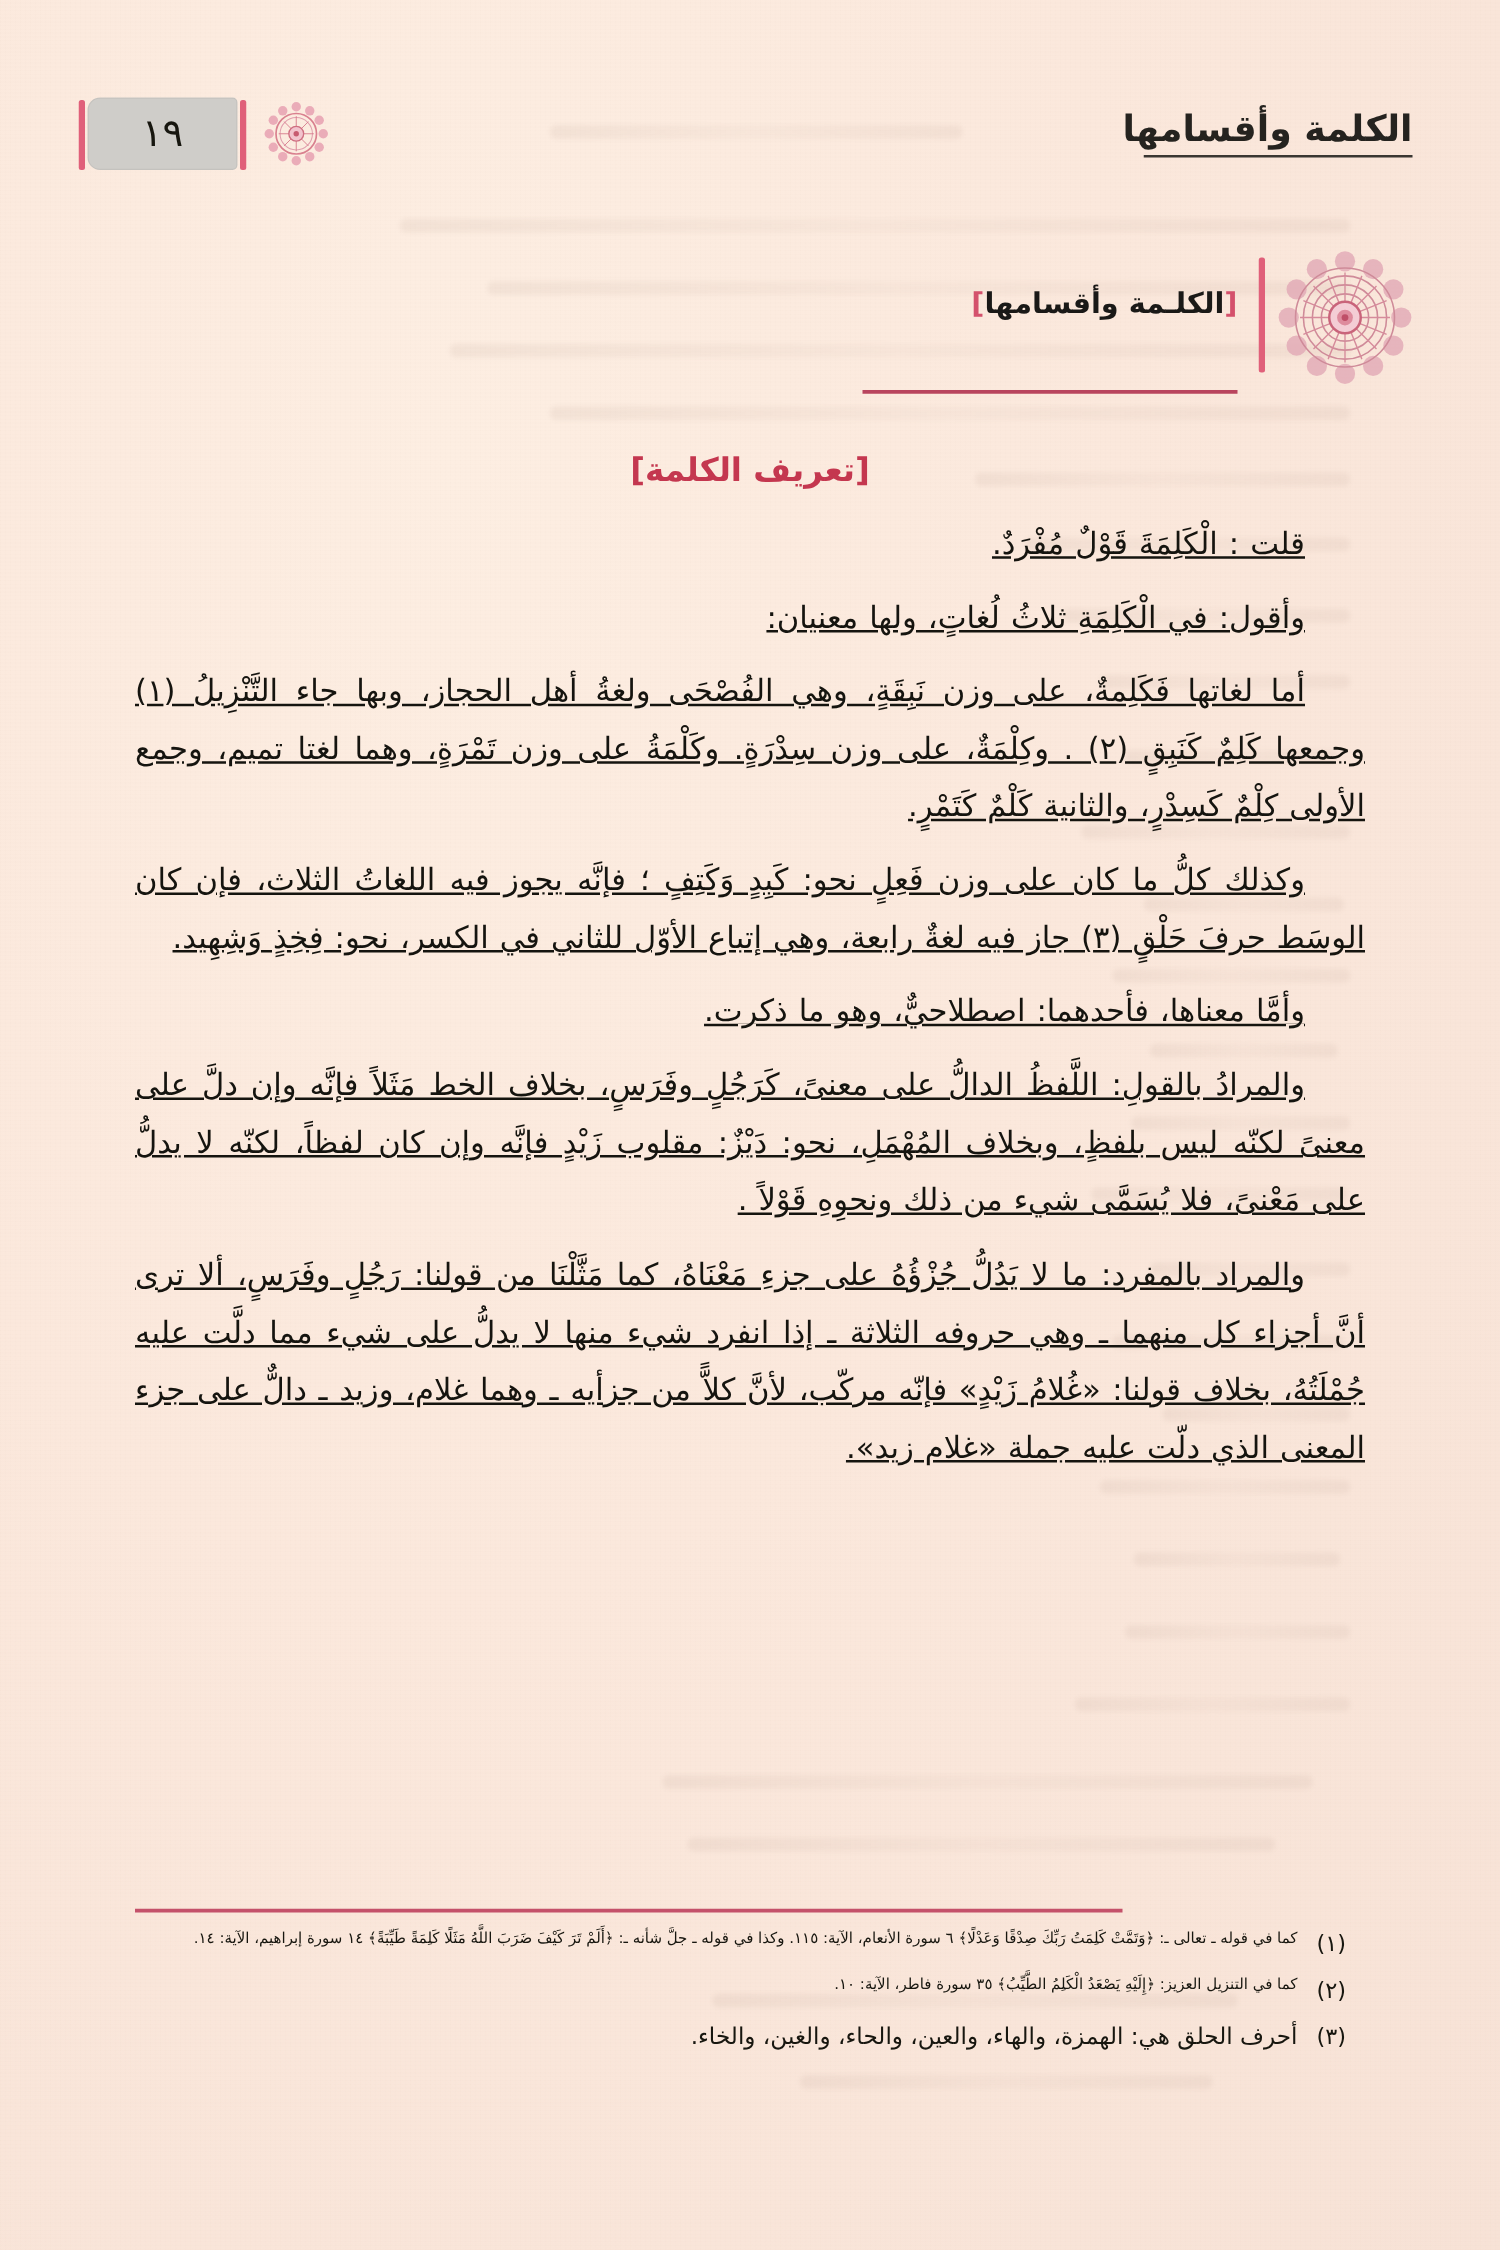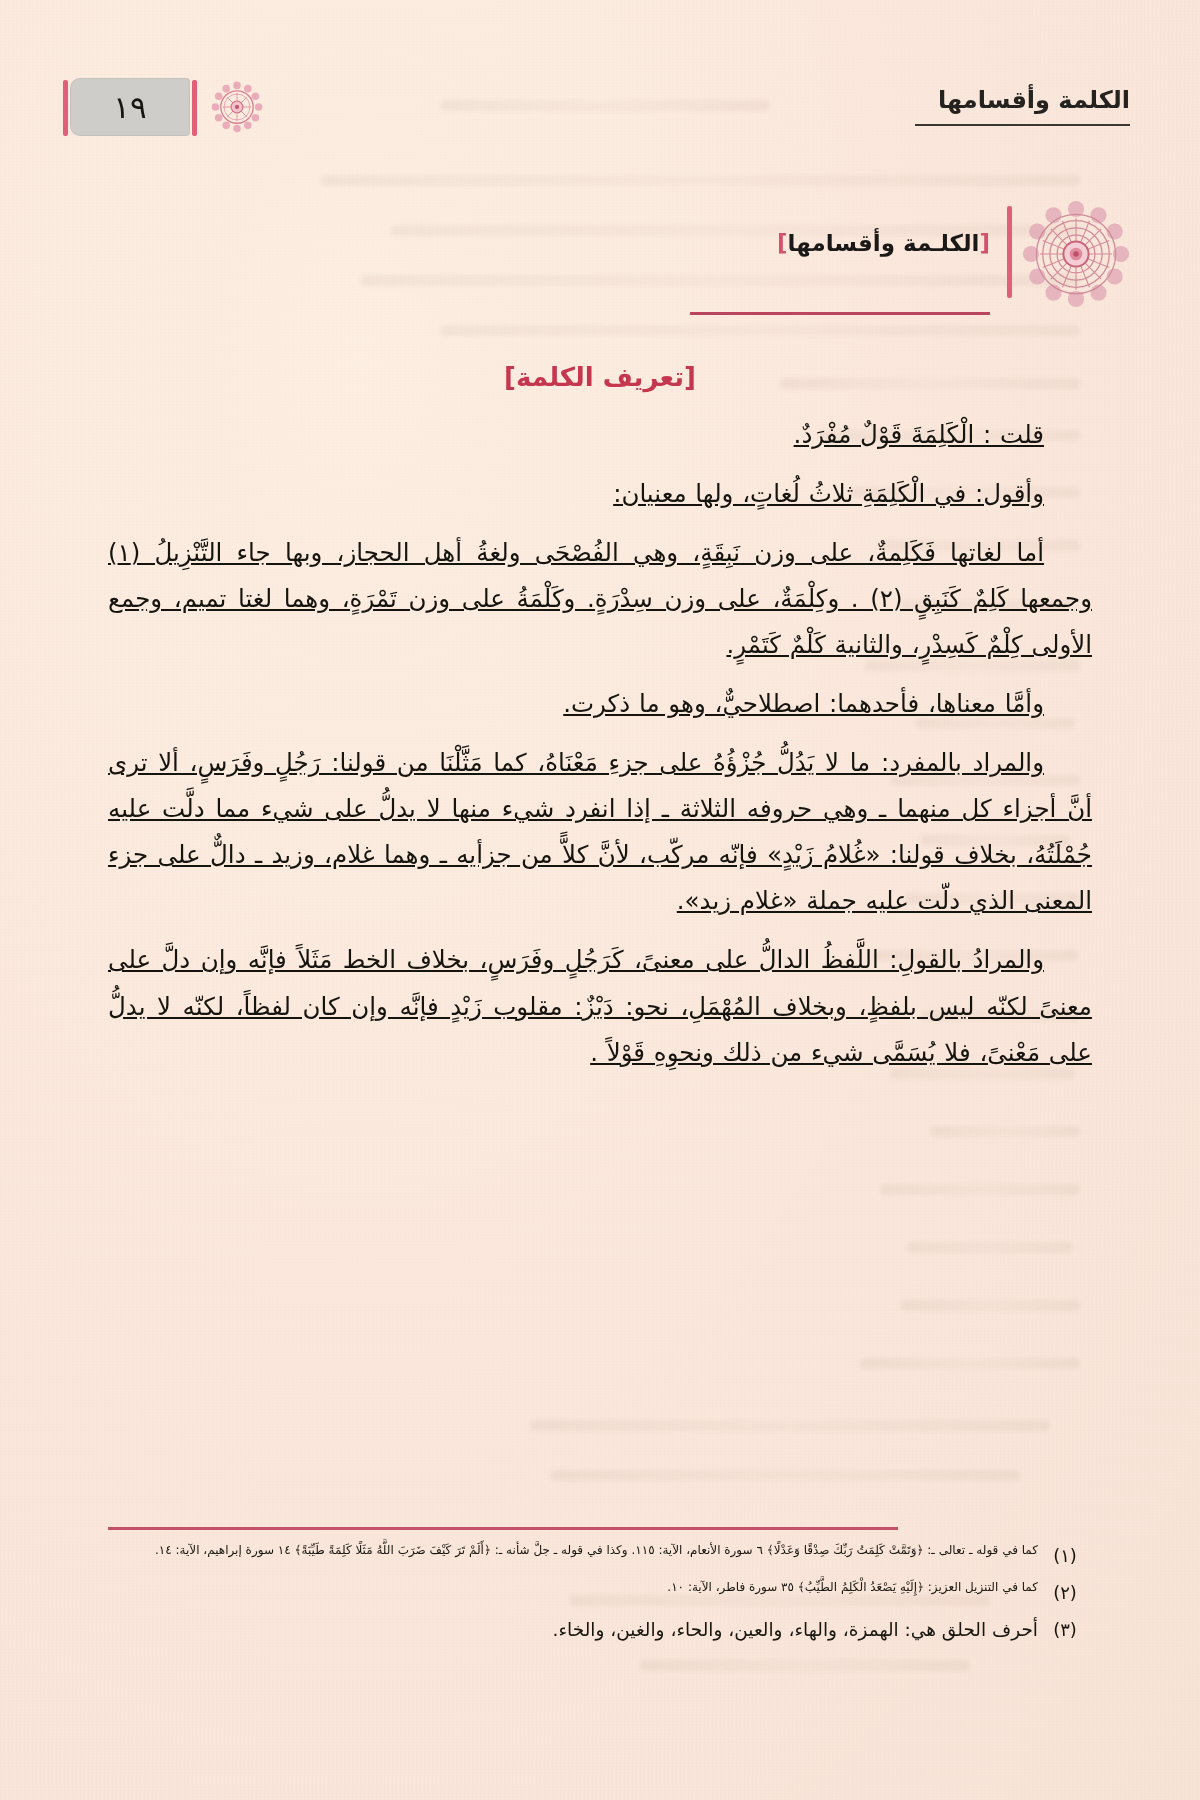--- a/index.html
+++ b/index.html
@@ -91,21 +91,21 @@
     left: 140px;
     top: 2px;
     width: 54px;
     height: 54px;
   }
 
   .header-title {
     position: absolute;
     right: 0;
     top: 8px;
-    font-size: 24px;
+    font-size: 29px;
     font-weight: 700;
     color: #25231f;
     letter-spacing: 0;
   }
   .header-underline {
     position: absolute;
     right: 0;
     top: 46px;
     width: 215px;
     height: 2px;
@@ -347,23 +347,24 @@
 
     <div class="chapter-underline"></div>
   </div>
 
   <div class="section-head">[تعريف الكلمة]</div>
 
   <div class="body">
     <p class="para indent">قلت : الْكَلِمَةَ قَوْلٌ مُفْرَدٌ.</p>
     <p class="para indent">وأقول: في الْكَلِمَةِ ثلاثُ لُغاتٍ، ولها معنيان:</p>
     <p class="para indent">أما لغاتها فَكَلِمةٌ، على وزن نَبِقَةٍ، وهي الفُصْحَى ولغةُ أهل الحجاز، وبها جاء التَّنْزِيلُ (١) وجمعها كَلِمٌ كَنَبِقٍ (٢) . وكِلْمَةٌ، على وزن سِدْرَةٍ. وكَلْمَةُ على وزن تَمْرَةٍ، وهما لغتا تميم، وجمع الأولى كِلْمٌ كَسِدْرٍ، والثانية كَلْمٌ كَتَمْرٍ.</p>
+    <p class="para indent">وكذلك كلُّ ما كان على وزن فَعِلٍ نحو: كَبِدٍ وَكَتِفٍ ؛ فإنَّه يجوز فيه اللغاتُ الثلاث، فإن كان الوسَط حرفَ حَلْقٍ (٣) جاز فيه لغةٌ رابعة، وهي إتباع الأوّل للثاني في الكسر، نحو: فِخِذٍ وَشِهِيد.</p>
     <p class="para indent">وأمَّا معناها، فأحدهما: اصطلاحيٌّ، وهو ما ذكرت.</p>
+    <p class="para indent">والمرادُ بالقولِ: اللَّفظُ الدالُّ على معنىً، كَرَجُلٍ وفَرَسٍ، بخلاف الخط مَثَلاً فإنَّه وإن دلَّ على معنىً لكنّه ليس بلفظٍ، وبخلاف المُهْمَلِ، نحو: دَيْزٌ: مقلوب زَيْدٍ فإنَّه وإن كان لفظاً، لكنّه لا يدلُّ على مَعْنىً، فلا يُسَمَّى شيء من ذلك ونحوِهِ قَوْلاً .</p>
     <p class="para indent">والمراد بالمفرد: ما لا يَدُلُّ جُزْؤُهُ على جزءِ مَعْنَاهُ، كما مَثَّلْنَا من قولنا: رَجُلٍ وفَرَسٍ، ألا ترى أنَّ أجزاء كل منهما ـ وهي حروفه الثلاثة ـ إذا انفرد شيء منها لا يدلُّ على شيء مما دلَّت عليه جُمْلَتُهُ، بخلاف قولنا: «غُلامُ زَيْدٍ» فإنّه مركّب، لأنَّ كلاًّ من جزأيه ـ وهما غلام، وزيد ـ دالٌّ على جزء المعنى الذي دلّت عليه جملة «غلام زيد».</p>
-    <p class="para indent">والمرادُ بالقولِ: اللَّفظُ الدالُّ على معنىً، كَرَجُلٍ وفَرَسٍ، بخلاف الخط مَثَلاً فإنَّه وإن دلَّ على معنىً لكنّه ليس بلفظٍ، وبخلاف المُهْمَلِ، نحو: دَيْزٌ: مقلوب زَيْدٍ فإنَّه وإن كان لفظاً، لكنّه لا يدلُّ على مَعْنىً، فلا يُسَمَّى شيء من ذلك ونحوِهِ قَوْلاً .</p>
   </div>
 
   <div class="fn-divider"></div>
 
   <div class="footnotes">
     <div class="fn-row">
       <div class="fn-marker">(١)</div>
       <div class="fn-text quran">كما في قوله ـ تعالى ـ: ﴿وَتَمَّتْ كَلِمَتُ رَبِّكَ صِدْقًا وَعَدْلًا﴾ ٦ سورة الأنعام، الآية: ١١٥. وكذا في قوله ـ جلَّ شأنه ـ: ﴿أَلَمْ تَرَ كَيْفَ ضَرَبَ اللَّهُ مَثَلًا كَلِمَةً طَيِّبَةً﴾ ١٤ سورة إبراهيم، الآية: ١٤.</div>
     </div>
     <div class="fn-row">

